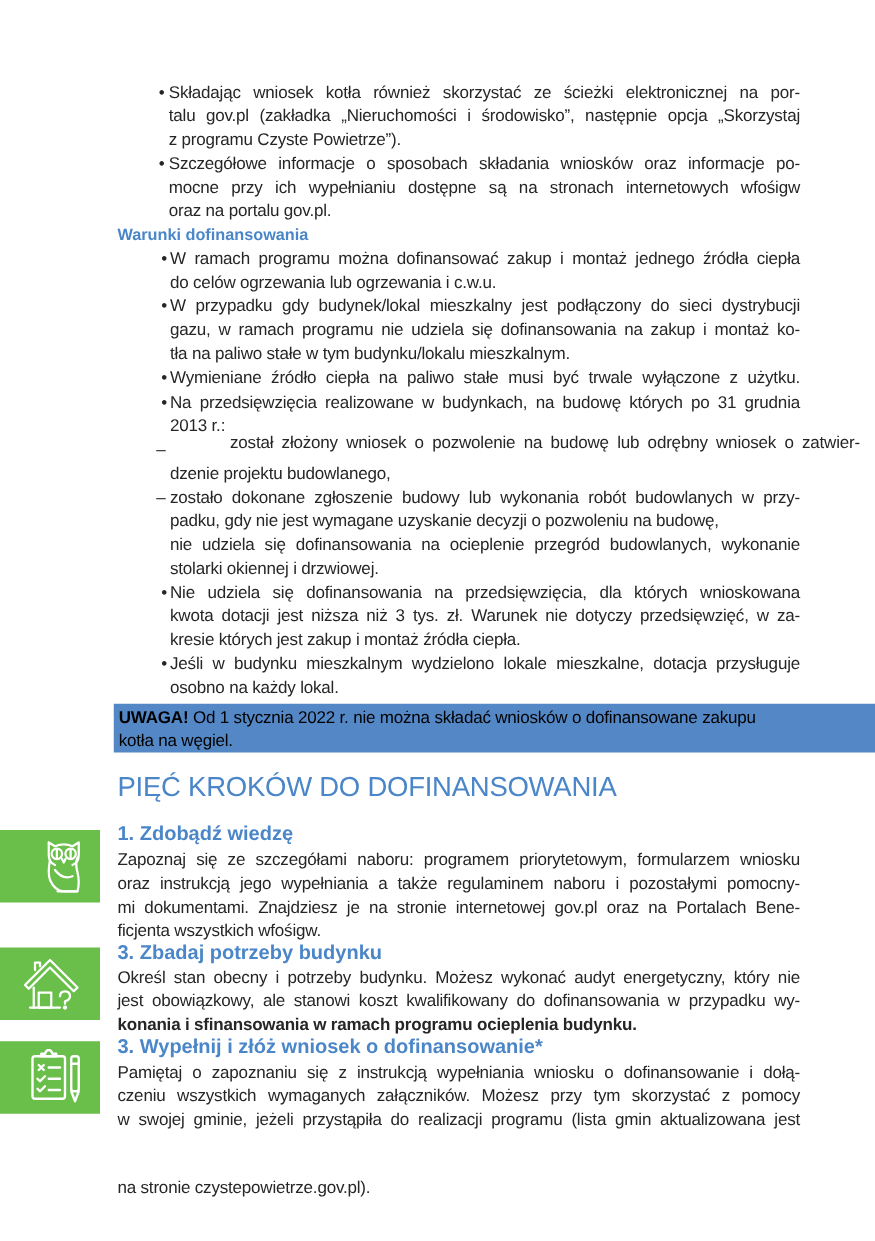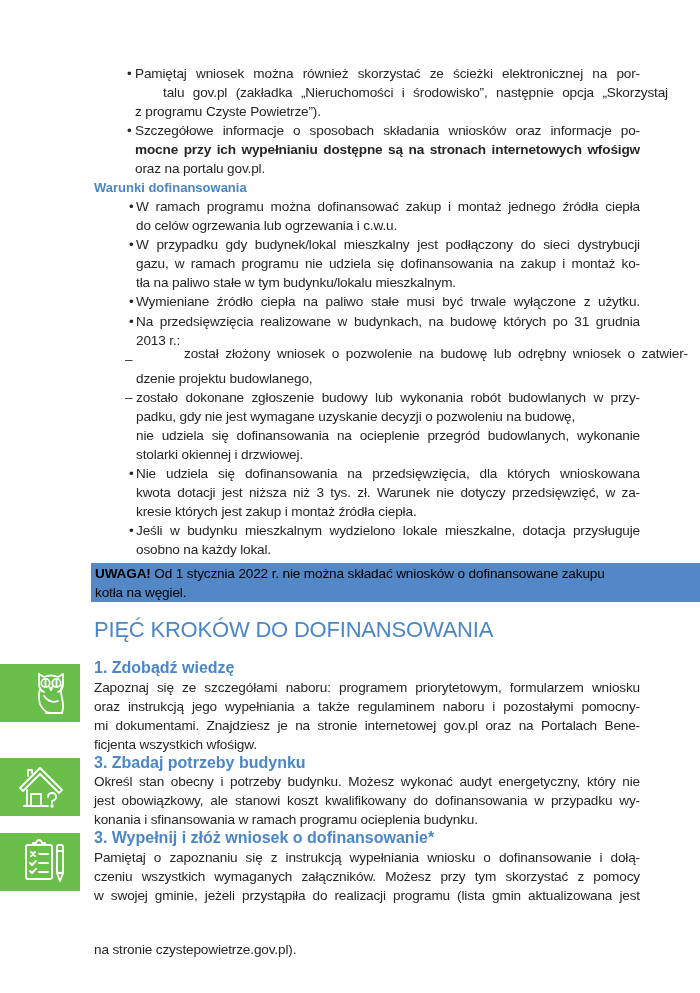--- a/index.html
+++ b/index.html
@@ -37,27 +37,27 @@
     position: absolute; left: 94px; font-size: 16px; line-height: 18px; font-weight: bold; color: #4a86c8; white-space: nowrap;
   }
 </style>
 </head>
 <body>
 
 <div class="page">
 
   <div>
     <span class="bullet-mark" style="left:127px;top:64px;">•</span>
-    <div class="line justify" style="left:135px;top:64px;width:505px;">Pamiętaj wniosek można również skorzystać ze ścieżki elektronicznej na por-</div>
-    <div class="line justify" style="left:135px;top:83px;width:505px;margin-left:28px;">talu gov.pl (zakładka „Nieruchomości i środowisko”, następnie opcja „Skorzystaj</div>
+    <div class="line justify" style="left:135px;top:64px;width:505px;">Składając wniosek kotła również skorzystać ze ścieżki elektronicznej na por-</div>
+    <div class="line justify" style="left:135px;top:83px;width:505px;">talu gov.pl (zakładka „Nieruchomości i środowisko”, następnie opcja „Skorzystaj</div>
     <div class="line" style="left:135px;top:102px;">z programu Czyste Powietrze”).</div>
 
     <span class="bullet-mark" style="left:127px;top:121px;">•</span>
     <div class="line justify" style="left:135px;top:121px;width:505px;">Szczegółowe informacje o sposobach składania wniosków oraz informacje po-</div>
-    <div class="line justify" style="left:135px;top:140px;width:505px;font-weight:bold;">mocne przy ich wypełnianiu dostępne są na stronach internetowych wfośigw</div>
+    <div class="line justify" style="left:135px;top:140px;width:505px;">mocne przy ich wypełnianiu dostępne są na stronach internetowych wfośigw</div>
     <div class="line" style="left:135px;top:159px;">oraz na portalu gov.pl.</div>
   </div>
 
   <div class="subhead" style="left:94px;top:179px;">Warunki dofinansowania</div>
 
   <div>
 
     <span class="bullet-mark" style="left:129px;top:197px;">•</span>
     <div class="line justify" style="left:136px;top:197px;width:504px;">W ramach programu można dofinansować zakup i montaż jednego źródła ciepła</div>
     <div class="line" style="left:136px;top:216px;">do celów ogrzewania lub ogrzewania i c.w.u.</div>
@@ -128,21 +128,21 @@
       <path d="M9 26 L9 42"></path>
       <path d="M6 42 L30 42"></path>
       <rect x="13" y="30" width="10" height="12"></rect>
       <path d="M30 33 Q30 29 34 29 Q38 29 38 33 Q38 36 34 37 L34 39"></path>
       <circle cx="34" cy="42" r="0.8" fill="#ffffff"></circle>
     </svg>
   </div>
   <div class="step-title" style="top:754px;">3. Zbadaj potrzeby budynku</div>
   <div class="line justify" style="left:94px;top:772px;width:546px;">Określ stan obecny i potrzeby budynku. Możesz wykonać audyt energetyczny, który nie</div>
   <div class="line justify" style="left:94px;top:791px;width:546px;">jest obowiązkowy, ale stanowi koszt kwalifikowany do dofinansowania w przypadku wy-</div>
-  <div class="line" style="left:94px;top:810px;">konania i sfinansowania w ramach programu ocieplenia budynku.</div>
+  <div class="line" style="left:94px;top:810px;font-weight:bold;">konania i sfinansowania w ramach programu ocieplenia budynku.</div>
 
   <div class="green-box" style="top:833px;">
     <svg width="42" height="44" viewBox="0 0 42 44" fill="none" stroke="#ffffff" stroke-width="1.9" stroke-linecap="round" stroke-linejoin="round">
       <rect x="2" y="6" width="26" height="34" rx="2"></rect>
       <path d="M9 6 L9 4 L12 4 Q13 1 15 1 Q17 1 18 4 L21 4 L21 6 Z"></path>
       <path d="M7 13 L11 17 M11 13 L7 17"></path>
       <line x1="15" y1="15" x2="24" y2="15"></line>
       <path d="M6 24 L8 26 L12 22"></path>
       <line x1="15" y1="24" x2="24" y2="24"></line>
       <path d="M6 32 L8 34 L12 30"></path>

